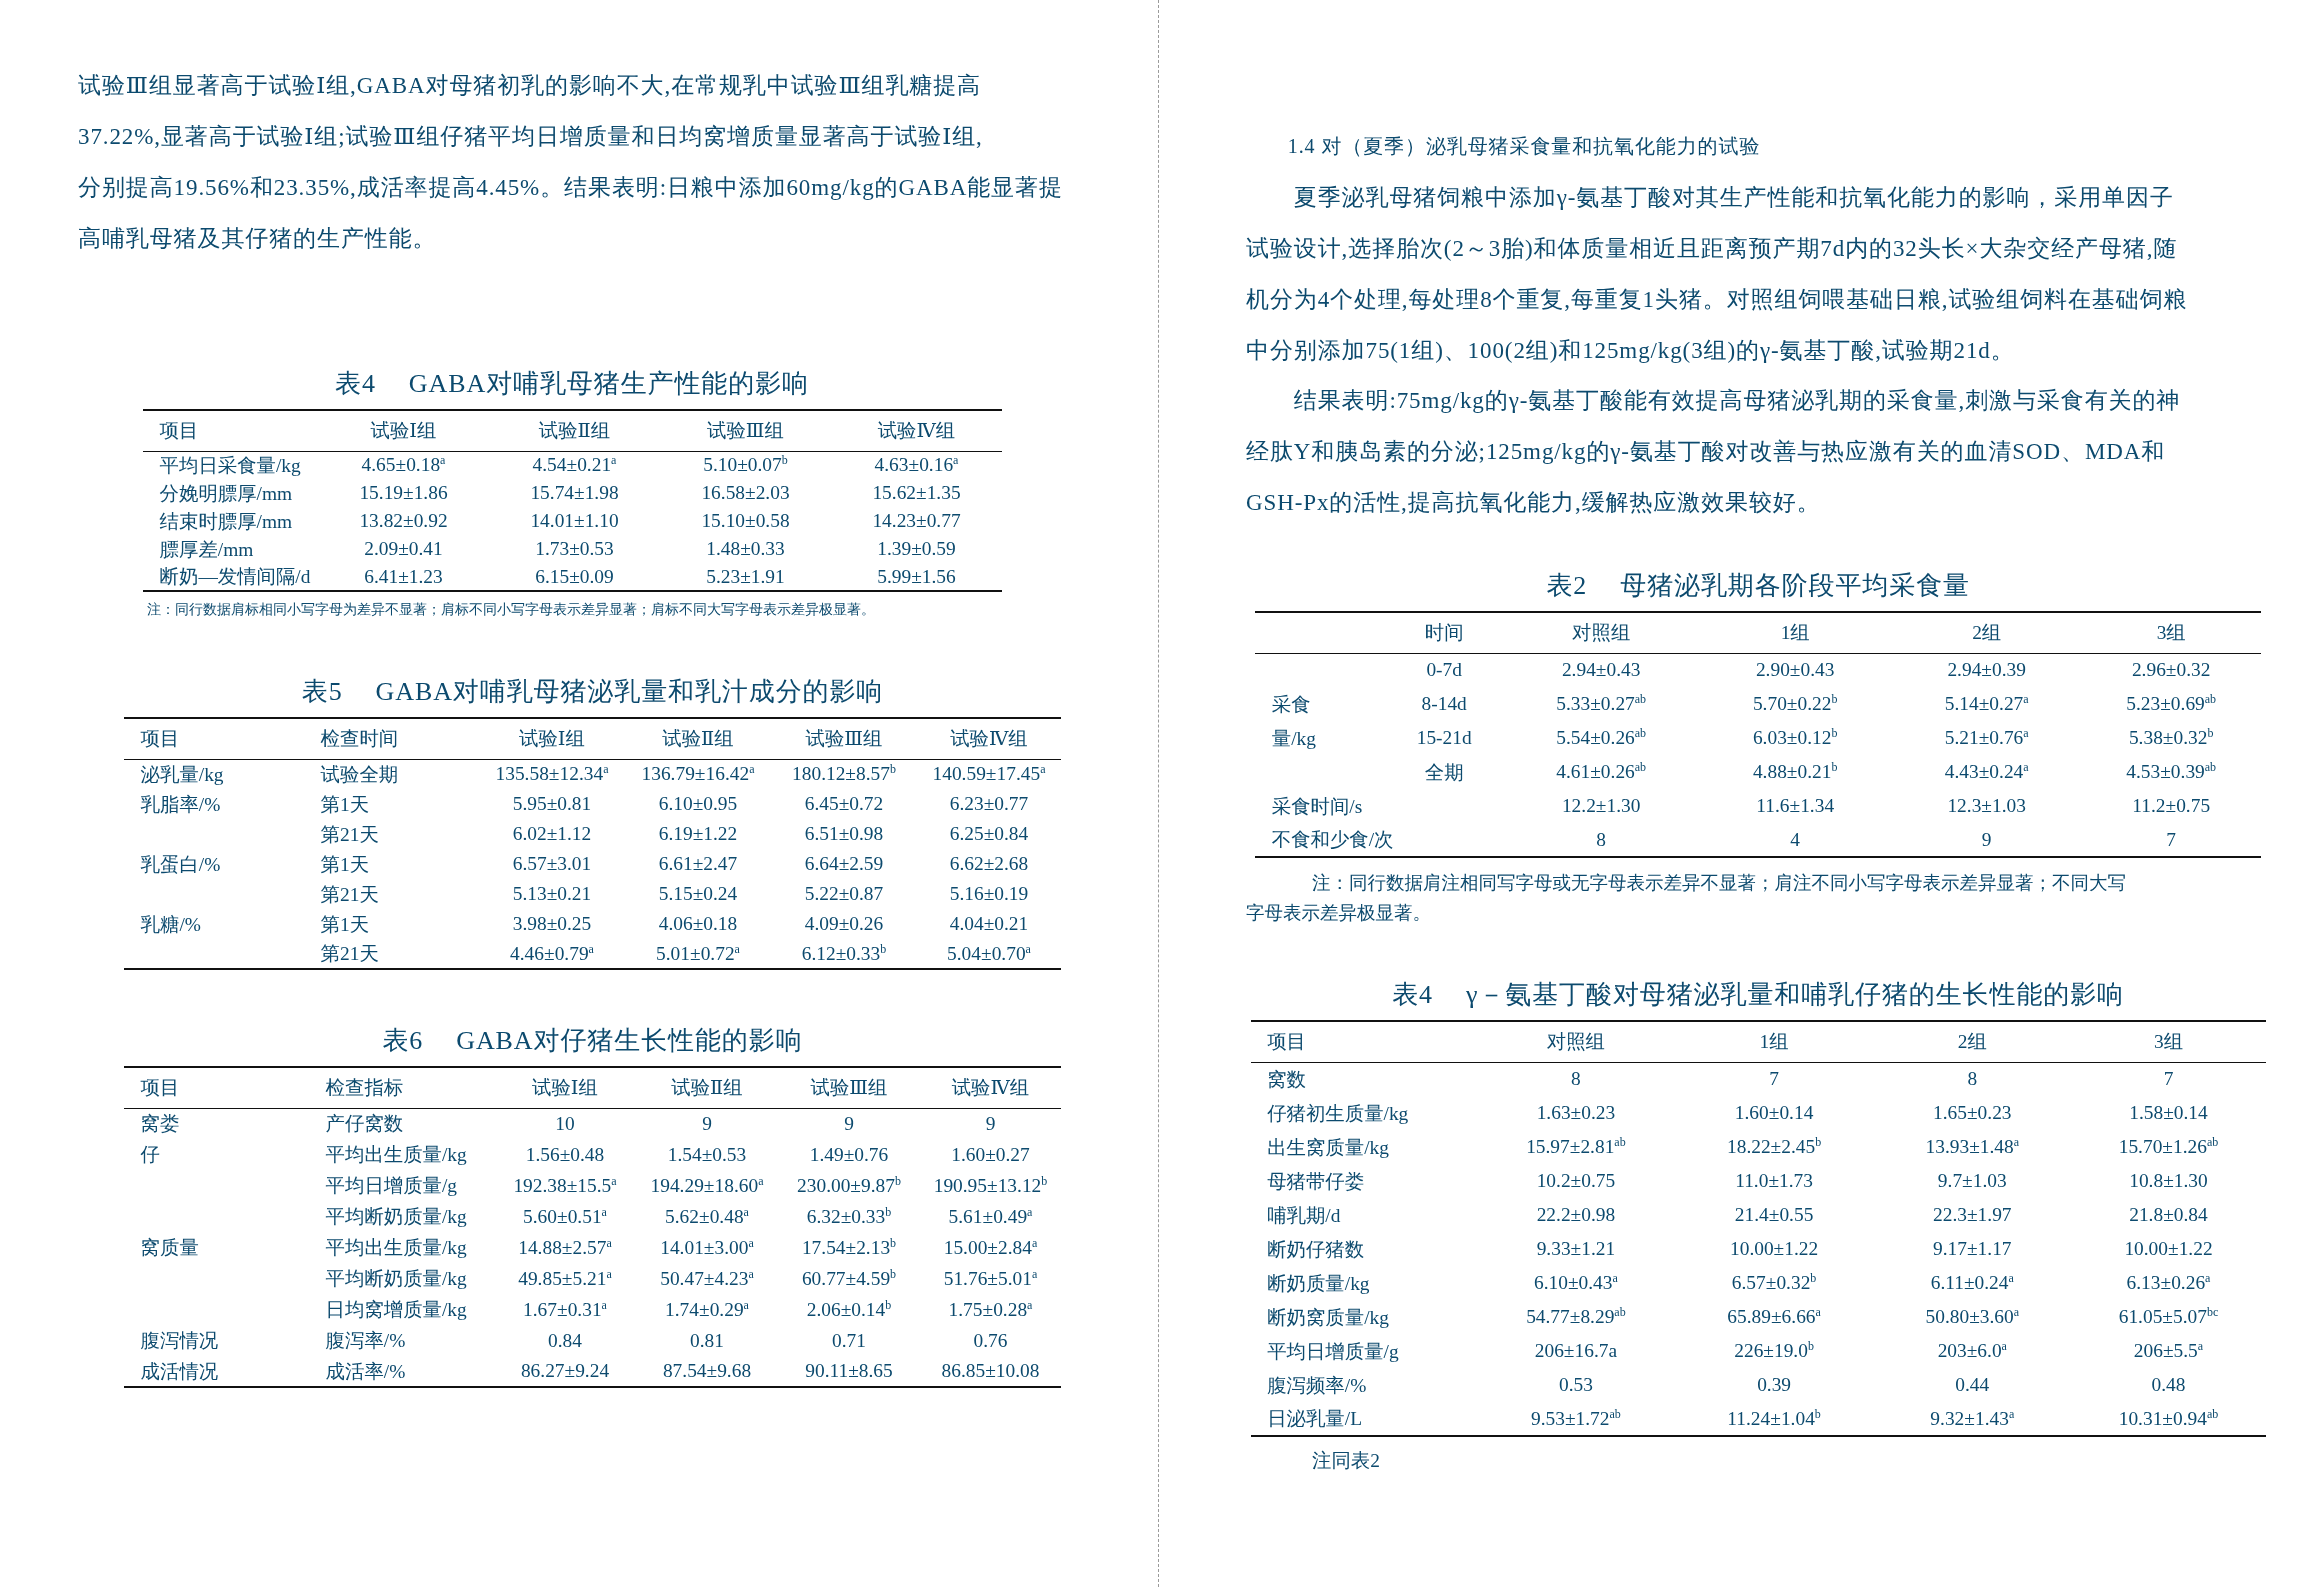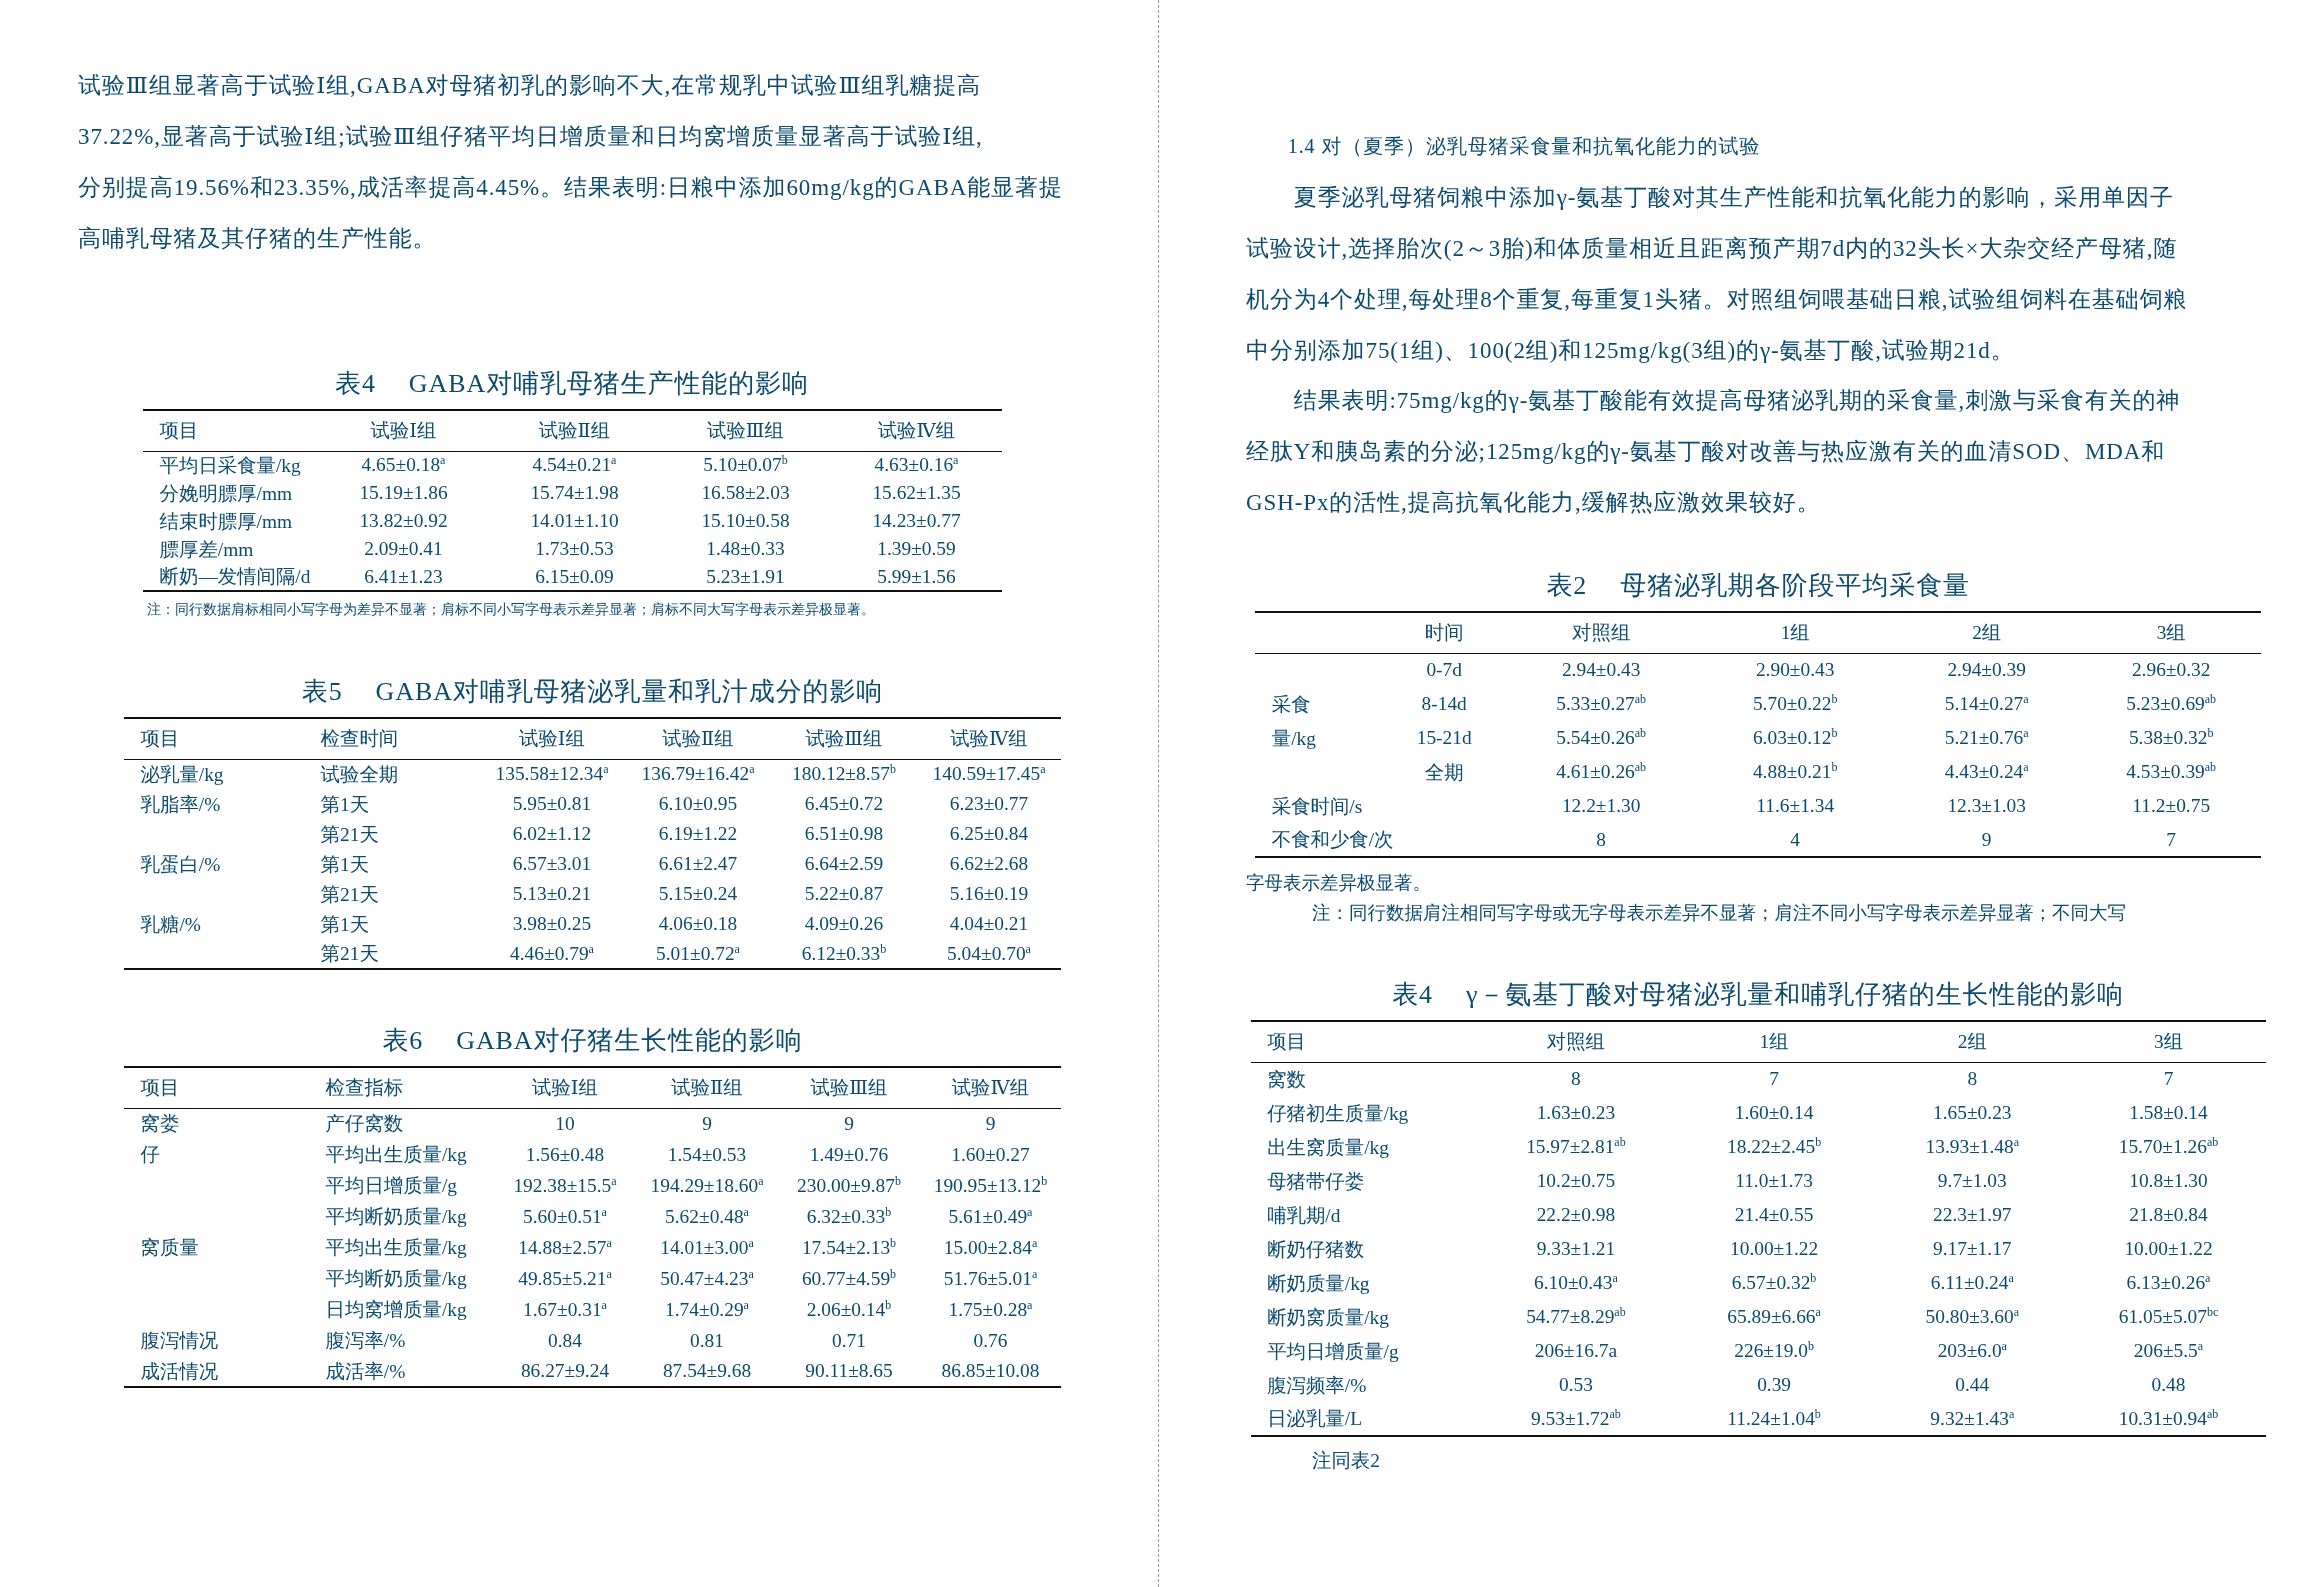--- a/index.html
+++ b/index.html
@@ -402,22 +402,22 @@
               <td></td>
               <td>8</td>
               <td>4</td>
               <td>9</td>
               <td>7</td>
             </tr>
           </tbody>
         </table>
     </div>
     <div class="note2" style="left:0;top:868px;width:1024px">
+      <div class="nline indent">注：同行数据肩注相同写字母或无字母表示差异不显著；肩注不同小写字母表示差异显著；不同大写</div>
       <div class="nline">字母表示差异极显著。</div>
-      <div class="nline indent">注：同行数据肩注相同写字母或无字母表示差异不显著；肩注不同小写字母表示差异显著；不同大写</div>
     </div>
 
     <div class="tblwrap" style="left:4.6px;top:981px;width:1015px">
       <div class="tbl-title">
         <span class="ttag">表4</span><span>γ－氨基丁酸对母猪泌乳量和哺乳仔猪的生长性能的影响</span>
       </div>
       <table class="rh37">
           <colgroup>
             <col style="width: 226px;">
             <col style="width: 198px;">

